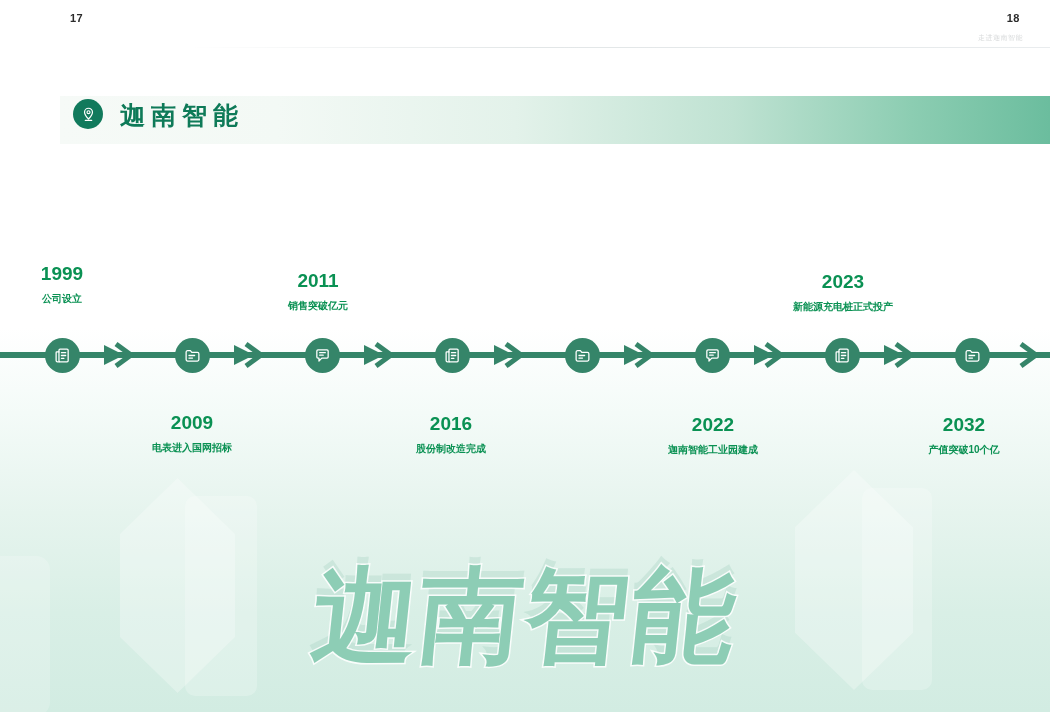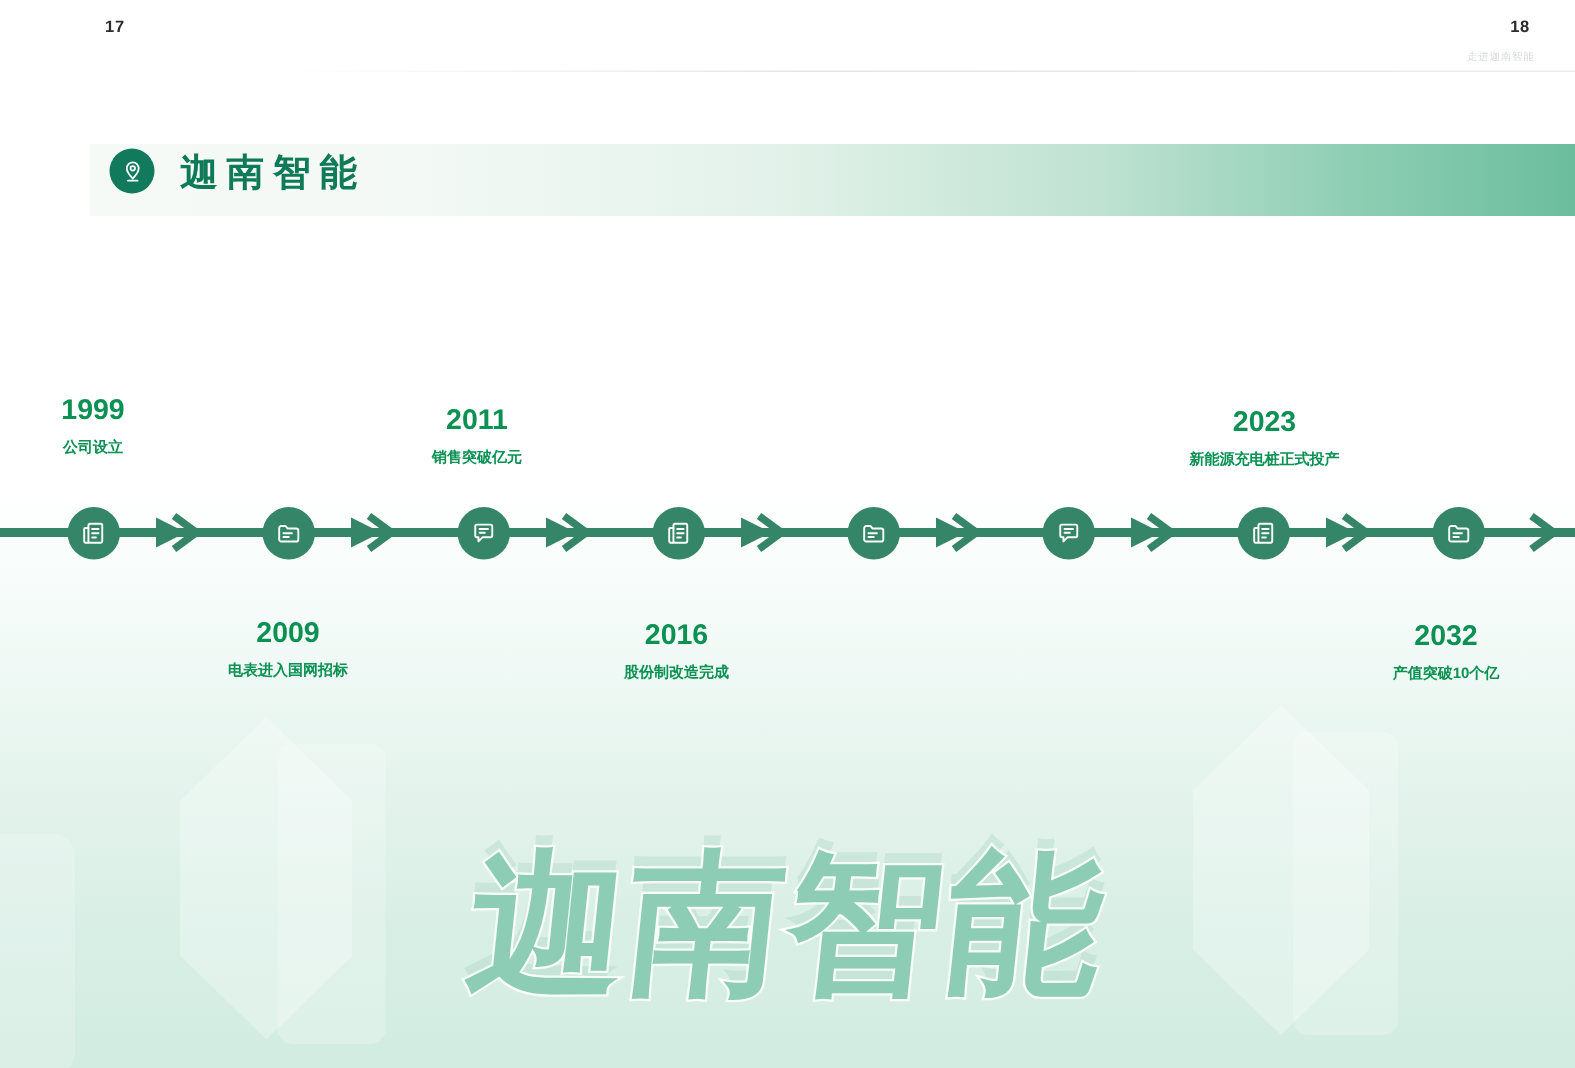--- a/index.html
+++ b/index.html
@@ -331,20 +331,24 @@
     <div class="lbl" style="left:192px; top:411px;">
       <div class="yr">2009</div>
       <div class="txt">电表进入国网招标</div>
     </div>
 
     <div class="lbl" style="left:451px; top:412px;">
       <div class="yr">2016</div>
       <div class="txt">股份制改造完成</div>
     </div>
 
+    <div class="lbl" style="left:713px; top:413px;">
+      <div class="yr">2022</div>
+      <div class="txt">迦南智能工业园建成</div>
+    </div>
 
     <div class="lbl" style="left:964px; top:413px;">
       <div class="yr">2032</div>
       <div class="txt">产值突破10个亿</div>
     </div>
   </div>
 
   <div class="wordmark-shadow">迦南智能</div>
   <div class="wordmark">迦南智能</div>
 

